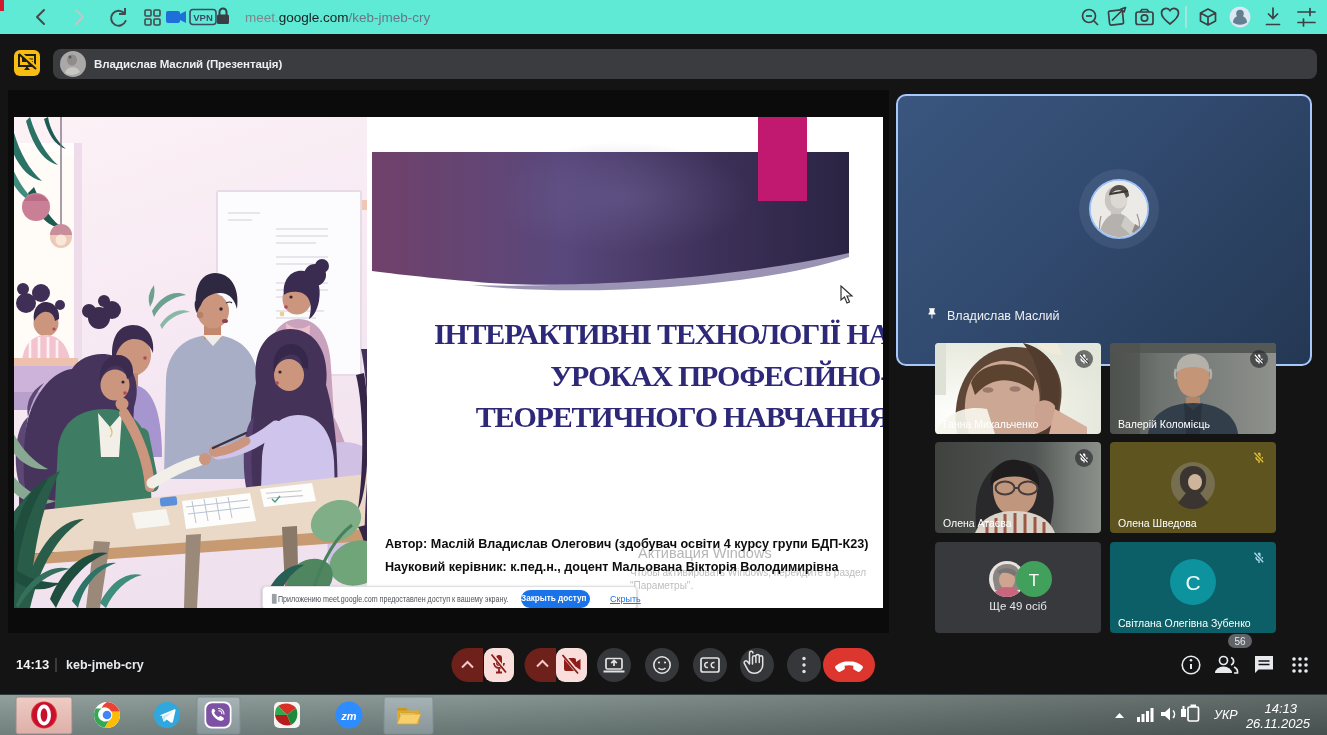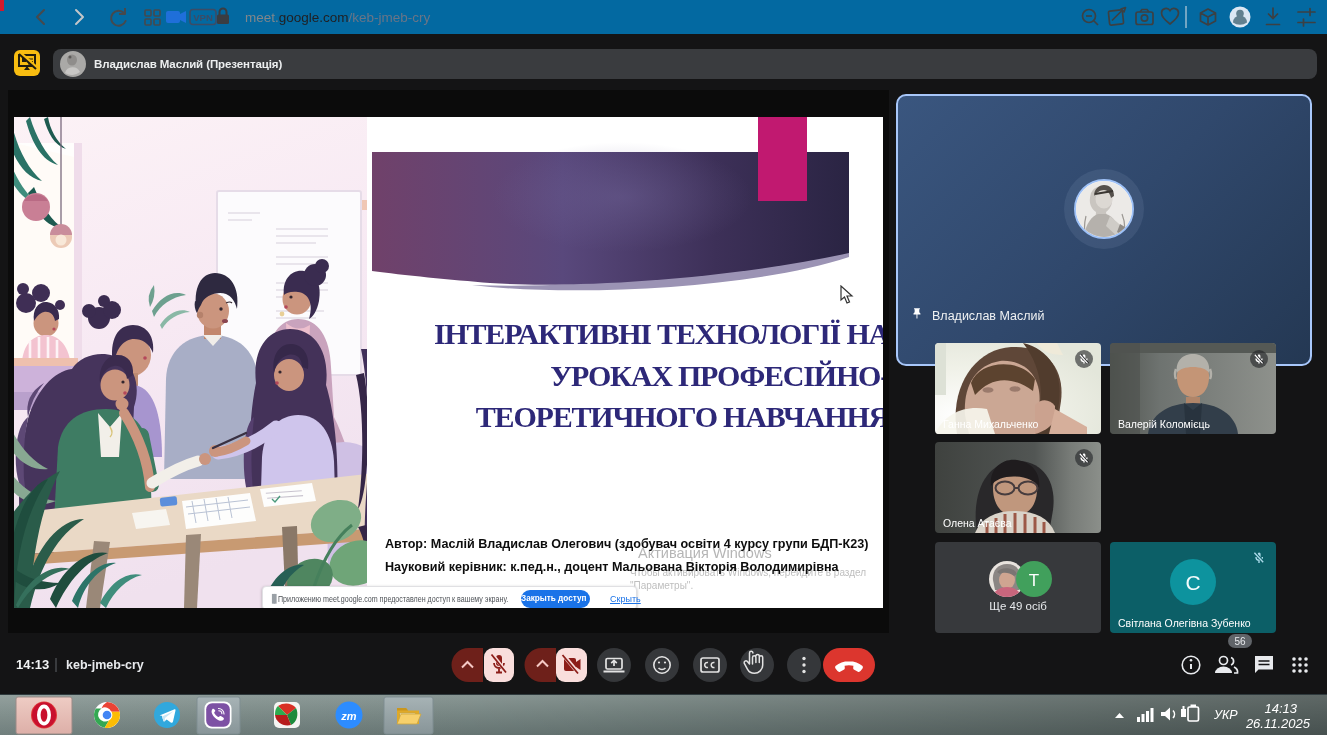--- a/index.html
+++ b/index.html
@@ -1,28 +1,28 @@
 <!DOCTYPE html>
 <html><head>
 <meta charset="utf-8">
 <style>
   * { margin:0; padding:0; box-sizing:border-box; }
   html,body { width:1327px; height:735px; overflow:hidden; font-family:"Liberation Sans",sans-serif; }
   
-  #browser { position:absolute; left:0; top:0; width:1327px; height:46px; background:#0369a1; }
+  #browser { position:absolute; left:0; top:0; width:1327px; height:46px; background:#5eead4; }
   #redcorner { position:absolute; left:0; top:0; width:4px; height:11px; background:#d11a2d; }
   
   #meet { position:absolute; left:0; top:34px; width:1327px; height:660px; background:#141415; }
   #topbar-pill { position:absolute; left:53px; top:15px; width:1264px; height:30px; background:#3a3c3f; border-radius:8px; }
   #present-ico { position:absolute; left:14px; top:16px; width:26px; height:26px; background:#f8bd11; border-radius:6px; }
   #stage { position:absolute; left:8px; top:56px; width:881px; height:543px; background:#0b0b0b; }
   #slide { position:absolute; left:6px; top:27px; width:869px; height:491px; background:#ffffff; overflow:hidden; }
   
   #bigtile { position:absolute; left:896px; top:60px; width:416px; height:272px; border-radius:10px;
-             border:2px solid #a8c7fa; background:linear-gradient(135deg,#3a567f 0%,#30486c 50%,#243853 100%); }
+             border:2px solid #a8c7fa; background:linear-gradient(135deg,#3a567f 0%,#30486c 50%,#243853 100%);padding-left:15px; }
   
   .tile { position:absolute; width:166px; height:90px; border-radius:4px; overflow:hidden; }
   
   #botbar { position:absolute; left:0; top:599px; width:1327px; height:61px; }
   
   #taskbar { position:absolute; left:0; top:694px; width:1327px; height:41px;
              background:linear-gradient(180deg,#8d9b98 0%,#7c8b88 45%,#697876 100%); border-top:1px solid #2f3a3d;font-style:italic; }
 </style>
 </head>
 <body>
@@ -432,20 +432,34 @@
       <circle cx="149" cy="16" r="9" fill="rgba(32,33,36,0.6)"></circle>
       <g stroke="#fff" stroke-width="1.3" fill="#fff">
         <rect x="147.6" y="11.5" width="2.8" height="5.5" rx="1.4" stroke="none"></rect>
         <path d="M146 15.5 a3 3 0 0 0 6 0 M149 18.5 v2" fill="none"></path>
         <path d="M145 11.5 l8 9" stroke="rgba(32,33,36,1)" stroke-width="2.6"></path>
         <path d="M144.8 11.8 l7.8 8.6" stroke-width="1.3"></path>
       </g>
       <text x="8" y="85" font-size="10.5" fill="#fff">Олена Атаєва</text>
     </svg>
   </div>
+  <div class="tile" style="left:1110px;top:408px;height:91px;background:#5d5420">
+    <svg width="166" height="91" viewBox="0 0 166 91">
+      <circle cx="83" cy="42" r="22" fill="#776d4f"></circle>
+      <path d="M83 24 c-9 0 -14 7 -13 15 c0 6 3 10 6 12 l-8 10 a22 22 0 0 0 30 0 l-8 -10 c3 -2 6 -6 6 -12 c1 -8 -4 -15 -13 -15z" fill="#3a3530"></path>
+      <ellipse cx="85" cy="40" rx="7" ry="8" fill="#cfb49c"></ellipse>
+      <g stroke="#e0bc38" stroke-width="1.4" fill="#e0bc38">
+        <rect x="147.6" y="10.5" width="3" height="6" rx="1.5" stroke="none"></rect>
+        <path d="M146 15 a3.2 3.2 0 0 0 6.4 0 M149 18.6 v2.4" fill="none"></path>
+        <path d="M144.5 10.5 l9 10" stroke="#5d5420" stroke-width="2.8"></path>
+        <path d="M144.4 10.8 l8.8 9.4" stroke-width="1.4"></path>
+      </g>
+      <text x="8" y="85" font-size="10.5" fill="#fff">Олена Шведова</text>
+    </svg>
+  </div>
   <div class="tile" style="left:935px;top:508px;height:91px;background:#37393c">
     <svg width="166" height="91" viewBox="0 0 166 91">
       <defs>
           <clipPath id="t5clip">
             <circle cx="72" cy="37" r="18"></circle>
           </clipPath>
         </defs>
       <circle cx="72" cy="37" r="18" fill="#e8e3de"></circle>
       <g clip-path="url(#t5clip)">
         <path d="M72 22 c-10 0 -15 8 -14 16 l2 10 h24 l2 -10 c1 -8 -4 -16 -14 -16z" fill="#8b8684"></path>

